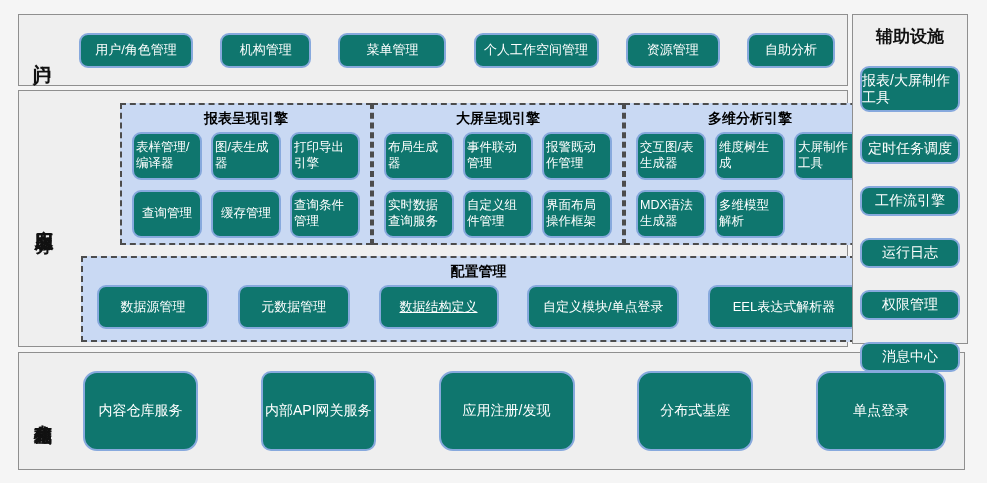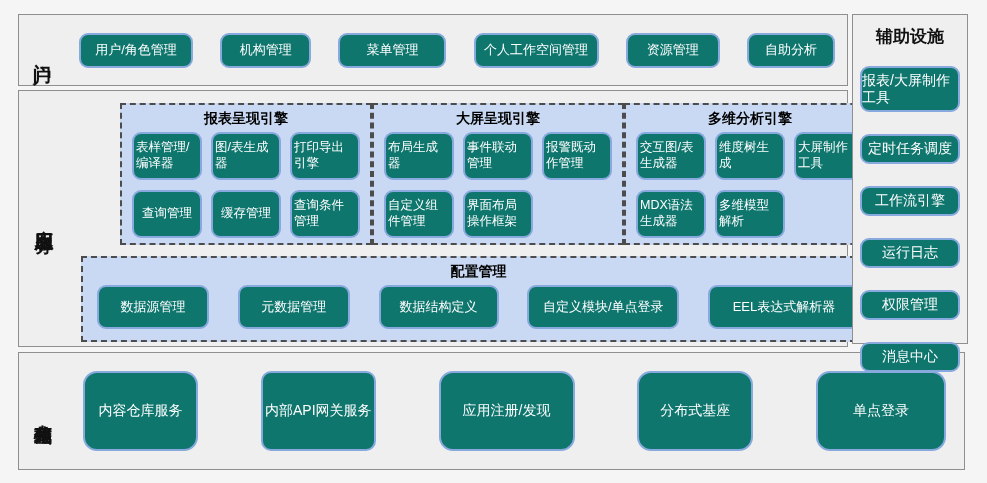--- a/index.html
+++ b/index.html
@@ -81,21 +81,21 @@
     grid-auto-rows: 48px;
     gap: 10px 9px;
   }
   .engine-grid .node { font-size: 12.5px; padding: 2px; }
 
   .config-panel { margin-top: 11px; width: 100%; height: 86px; padding: 3px 14px 18px 14px; }
   .config-row { display: flex; justify-content: space-between; align-items: center; }
   .config-row .node { height: 44px; font-size: 13px; }
   .config-row .node:nth-child(1) { width: 112px; }
   .config-row .node:nth-child(2) { width: 112px; }
-  .config-row .node:nth-child(3) { width: 120px; }
+  .config-row .node:nth-child(3) { width: 120px; text-decoration: underline; }
   .config-row .node:nth-child(4) { width: 152px; }
   .config-row .node:nth-child(5) { width: 152px; }
 
   
   .distributed {
     left: 18px; top: 352px; width: 947px; height: 118px;
     display: flex; align-items: center; padding: 0 18px 0 12px;
   }
   .distributed .vlabel { width: 40px; font-size: 18px; letter-spacing: 0; }
   .dist-row {
@@ -155,20 +155,21 @@
             <div class="node">查询条件管理</div>
           </div>
         </div>
 
         <div class="panel engine-panel">
           <div class="panel-title">大屏呈现引擎</div>
           <div class="engine-grid">
             <div class="node">布局生成器</div>
             <div class="node">事件联动管理</div>
             <div class="node">报警既动作管理</div>
+            <div class="node">实时数据查询服务</div>
             <div class="node">自定义组件管理</div>
             <div class="node">界面布局操作框架</div>
           </div>
         </div>
 
         <div class="panel engine-panel">
           <div class="panel-title">多维分析引擎</div>
           <div class="engine-grid">
             <div class="node">交互图/表生成器</div>
             <div class="node">维度树生成</div>

